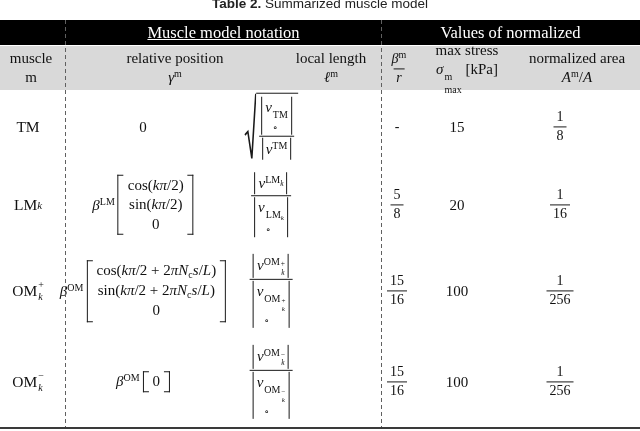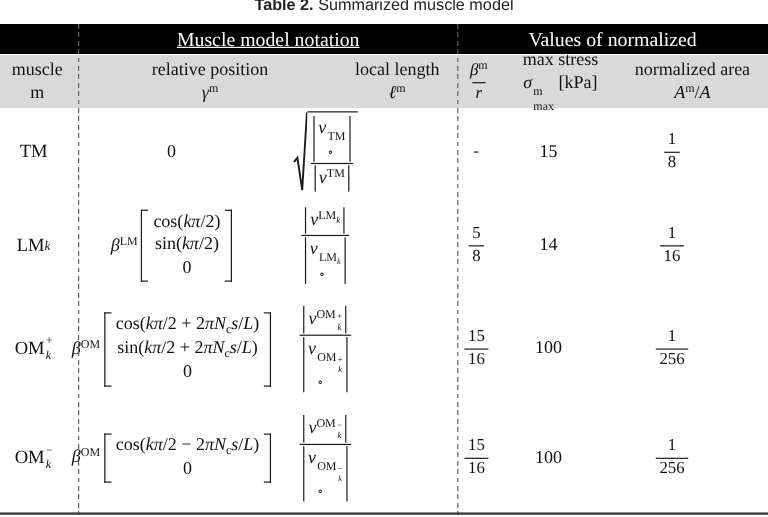--- a/index.html
+++ b/index.html
@@ -166,21 +166,21 @@
                 </span></span></span>
           </span>
         </div>
       <div class="tc" style="left:397px">
           <span class="frac">
             <span class="num"><span class="m-rm">5</span></span>
             <span class="den"><span class="m-rm">8</span></span>
           </span>
         </div>
       <div class="tc" style="left:457px">
-          <span class="m-rm">14</span>
+          <span class="m-rm">20</span>
         </div>
       <div class="tc" style="left:560px">
           <span class="frac">
             <span class="num"><span class="m-rm">1</span></span>
             <span class="den"><span class="m-rm">16</span></span>
           </span>
         </div>
     </div>
     <div class="trow" style="height:90px">
       <div class="tc" style="left:28px;font-size:15.5px">
@@ -239,21 +239,20 @@
           <span class="m-stack sm">
             <span class="m-ss">−</span>
             <span class="m-ss m-it">k</span>
           </span>
         </div>
       <div class="tc" style="left:143px">
           <span class="mat">
             <span class="coef"><span class="m-it">β</span><span class="m-sup">OM</span></span>
             <span class="br-l"></span>
             <span class="mat-body">
-              <span class="mat-line"><span class="m-rm">cos(</span><span class="m-it">kπ</span><span class="m-rm">/2 − 2</span><span class="m-it">πN</span><span class="m-sub">c</span><span class="m-it">s</span><span class="m-rm">/</span><span class="m-it">L</span><span class="m-rm">)</span></span>
               <span class="mat-line"><span class="m-rm">0</span></span>
             </span>
             <span class="br-r"></span>
           </span>
         </div>
       <div class="tc" style="left:271px">
           <span class="frac">
             <span class="num"><span class="m-abs"><span class="m-it">ν</span><span class="m-sup">OM</span><span class="m-stack xs">
                   <span class="m-ss">−</span>
                   <span class="m-ss m-it">k</span>

